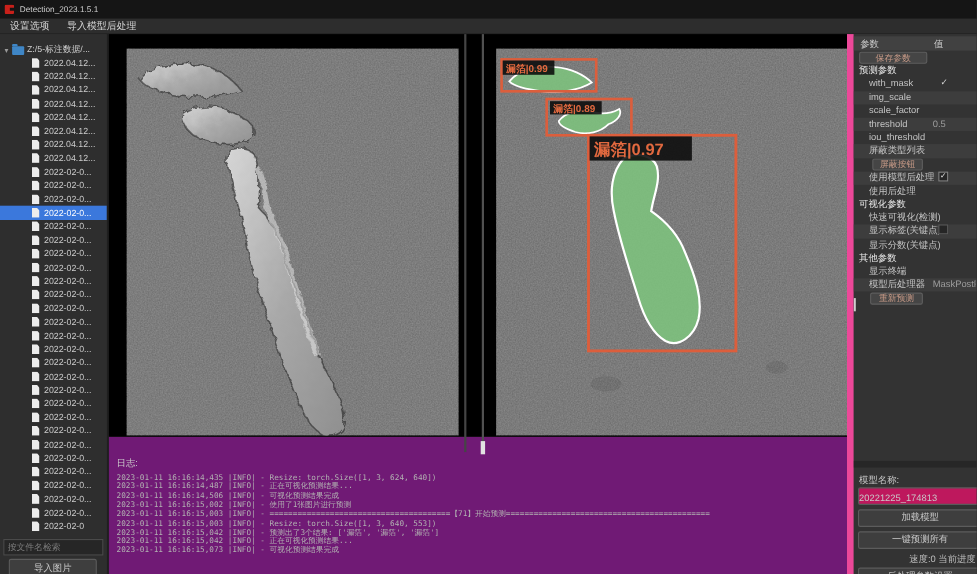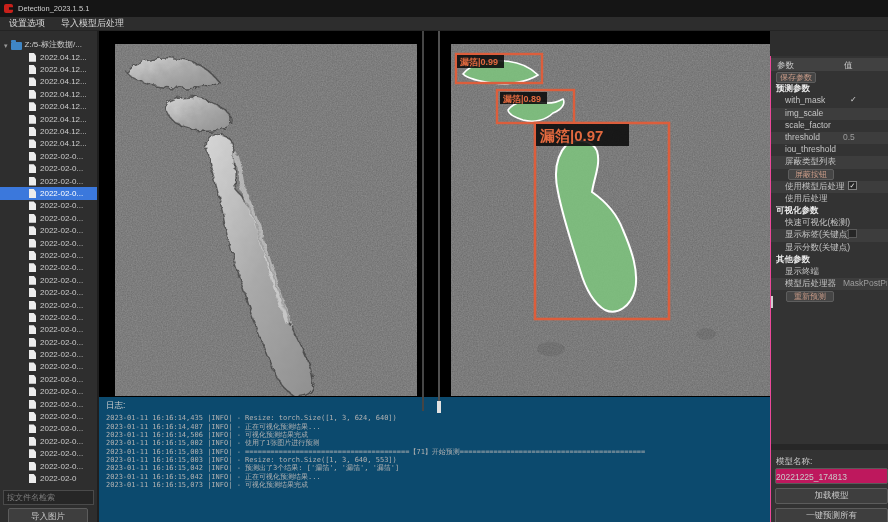--- a/index.html
+++ b/index.html
@@ -37,46 +37,46 @@
                 color:#c9c9c9; font-size:8.5px; font-family:inherit; }
   
   .center { width:673px; flex:none; display:flex; flex-direction:column; border-left:2px solid #1f1f1f; }
   .viewer { height:380px; background:#000; position:relative; }
   .img-left  { position:absolute; left:16px;  top:13px; width:302px; height:352px; }
   .img-right { position:absolute; left:352px; top:13px; width:319px; height:352px; }
   .v-line1   { position:absolute; left:323px; top:0; width:2px; height:380px; background:#454545; }
   .v-divider { position:absolute; left:339px; top:0; width:2px; height:380px; background:#505050; }
   .v-thumb   { position:absolute; left:338px; top:370px; width:4px; height:12px; background:#e2e2e2; }
   
-  .log { height:129px; background:#0c4a6e; padding:3px 0 0 7px; overflow:hidden; }
+  .log { height:129px; background:#701a75; padding:19px 0 0 7px; overflow:hidden; }
   .log-title { color:#cccccc; font-size:8.5px; margin-bottom:2px; }
   .log-line { color:#b2b2b2; font-family:"DejaVu Sans Mono", monospace; font-size:7px;
               line-height:8.3px; white-space:pre; overflow:hidden; }
   
-  .params { width:118px; flex:none; background:#333333; border-left:1px solid #ec4899;
-            position:relative; font-size:8.5px; color:#c4c4c4; overflow:hidden;margin-top:25px; }
+  .params { width:118px; flex:none; background:#333333; border-left:6px solid #ec4899;
+            position:relative; font-size:8.5px; color:#c4c4c4; overflow:hidden; }
   .p-header { position:absolute; top:2px; left:0; right:0; height:13px; background:#414141;
               color:#cbcbcb; }
   .p-header .h-param { position:absolute; left:6px; top:2px; }
   .p-header .h-value { position:absolute; left:73px; top:2px; }
   #param-rows { position:absolute; top:15px; left:0; right:0; }
   .p-row { height:12.2px; position:relative; display:flex; }
   .p-row.band { background:#3d3d3d; }
   .p-label { padding-left:14px; white-space:nowrap; }
   .p-section { height:12.2px; display:flex; align-items:center; padding-left:5px;
-               color:#eaeaea; font-weight:bold; }
+               color:#eaeaea; font-weight:normal; }
   .p-val { position:absolute; left:72px; right:1px; color:#9d9d9d; white-space:nowrap; overflow:hidden; }
   .p-check { position:absolute; left:79px; color:#d8d8d8; font-size:8px; }
   .cb { position:absolute; left:77px; width:9px; height:9px; background:#262626;
         border:1px solid #848484; color:#e8e8e8; font-size:7px; line-height:8px; text-align:center; }
   .cb.empty { border-color:#5a5a5a; }
   .p-btn-row { height:12.2px; display:flex; align-items:center; }
   .p-btn { height:11px; background:#454545; border:1px solid #5e5e5e; border-radius:2px;
            color:#c79a87; font-size:8px; font-family:inherit; line-height:9px; }
-  .pb0 { margin-left:5px; }  .pb0 button { width:40px; }
+  .pb0 { margin-left:5px; }  .pb0 button { width:62px; }
   .pb1 { margin-left:17px; } .pb1 button { width:46px; }
   .pb2 { margin-left:15px; } .pb2 button { width:48px; }
   .p-hr { position:absolute; top:388px; left:0; right:0; height:6px; background:#272727; }
   .splitter-handle { position:absolute; left:0; top:240px; width:2px; height:12px; background:#cfcfcf; }
   .model-label { position:absolute; top:400px; left:5px; color:#c9c9c9; }
   .model-field { position:absolute; top:412px; left:4px; width:113px; height:16px;
                  background:#be185d; border:1px solid #5a5a5a; border-radius:2px; color:#c9c9c9;
                  font-size:8.5px; text-align:left; padding:3px 3px 0 0; overflow:hidden; white-space:nowrap; }
   .b-load { position:absolute; top:432px; left:4px; width:113px; height:16px; }
   .b-all  { position:absolute; top:452px; left:4px; width:113px; height:16px; }

